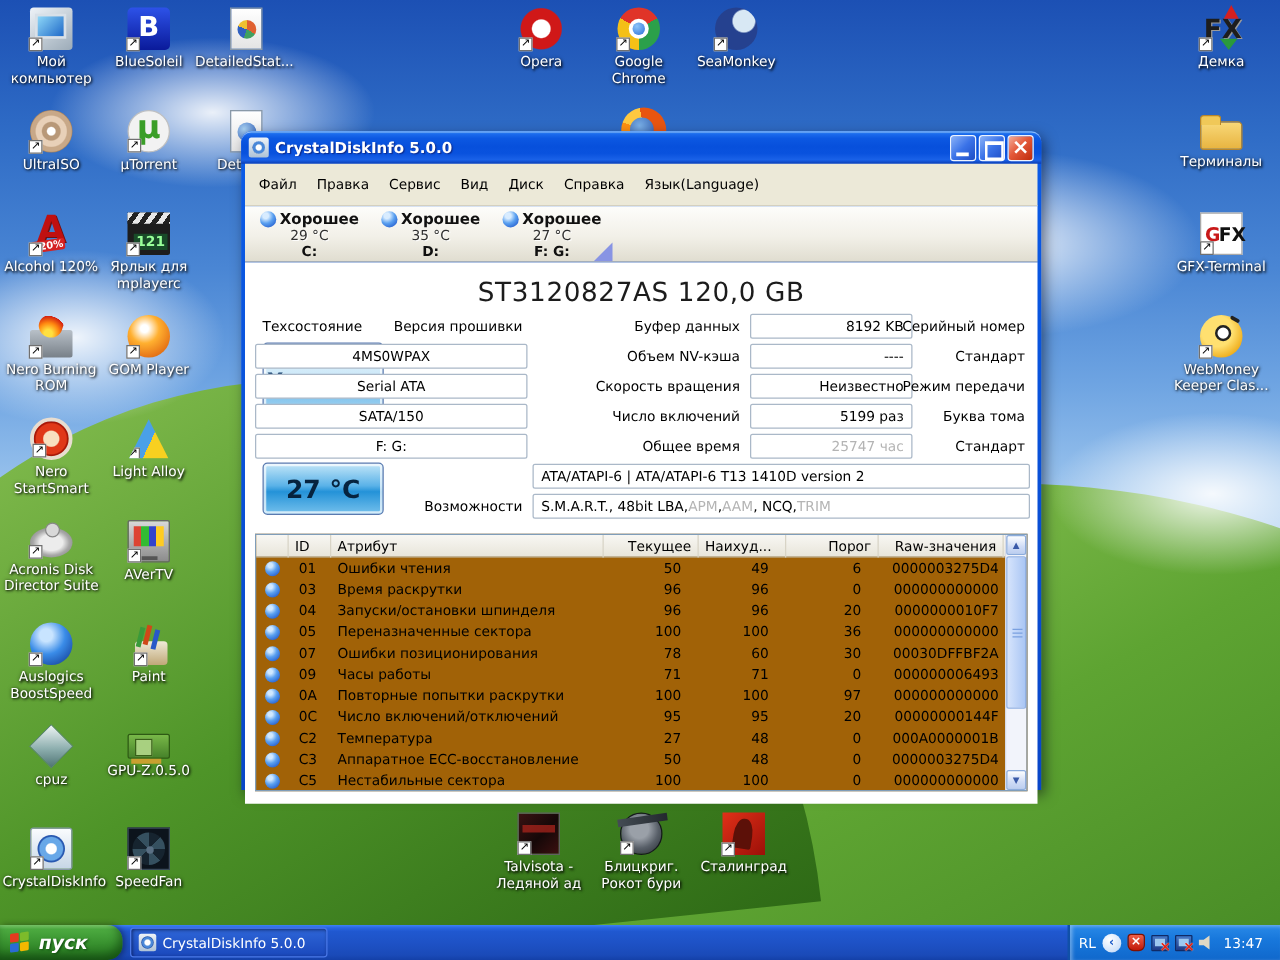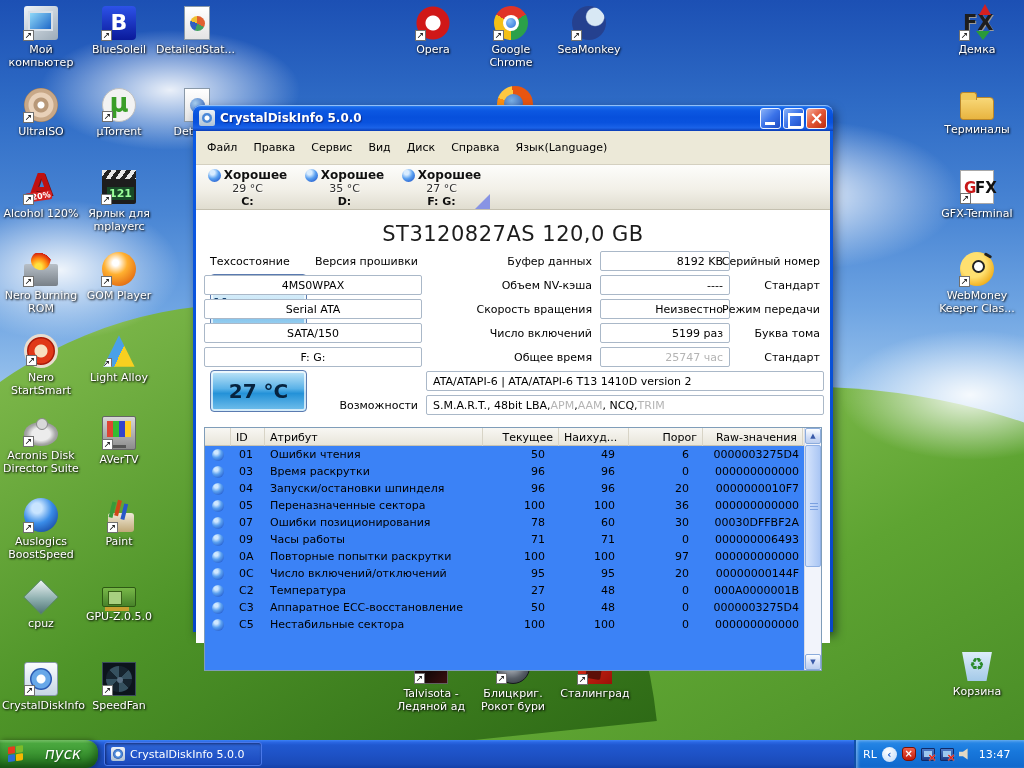--- a/index.html
+++ b/index.html
@@ -136,21 +136,21 @@
   .btn-temp{top:160px;width:97px;height:42px;font-size:20px;color:#06233f;
     background:linear-gradient(180deg,#c2e6f8 0%,#5ab2e8 44%,#2492d8 56%,#74c0ec 100%)}
   .infogrid{position:absolute;left:8px;top:41px;display:grid;grid-template-columns:218px 170px 130px 90px;column-gap:4px;row-gap:4px}
   .flabel{height:20px;display:flex;align-items:center;justify-content:flex-end;padding-right:4px;color:#000;white-space:nowrap}
   .fbox{height:20px;border:1px solid #aab8c8;border-radius:2px;background:#fff;display:flex;align-items:center;justify-content:center;color:#000;white-space:nowrap}
   .fbox.r{justify-content:flex-end;padding-right:6px}
   .fbox.l{justify-content:flex-start;padding-left:6px}
   .fbox.wide{grid-column:2/5}
   .fbox .dim, .fbox.dim{color:#b4b4b4}
   
-  .smart{position:absolute;left:8px;top:217px;width:618px;height:244px;border:1px solid #7f9db9;background:#3b82f6}
+  .smart{position:absolute;left:8px;top:217px;width:618px;height:206px;border:1px solid #7f9db9;background:#a16207}
   .srow{display:grid;grid-template-columns:26px 34px 218px 76px 70px 74px 100px;align-items:center;height:17px;font-size:11px;color:#000}
   .shead{height:18px;background:linear-gradient(180deg,#f8f7f3,#e8e5da);border-bottom:1px solid #c8c4b4}
   .shead>div{height:18px;display:flex;align-items:center;border-right:1px solid #d8d4c6;padding:0 5px;white-space:nowrap;overflow:hidden}
   .shead .ar{justify-content:flex-end}
   .cell{padding:0 5px;white-space:nowrap;overflow:hidden}
   .num{text-align:right;padding-right:14px}
   .raw{text-align:right;padding-right:4px}
   .orb11{width:12px;height:12px;border-radius:50%;margin:0 auto;background:radial-gradient(circle at 35% 28%,#d0e8ff 0 15%,#5aa0f0 45%,#1a50c8 92%)}
   .idc{text-align:left;padding-left:8px}
   .vscroll{position:absolute;right:0;top:0;bottom:0;width:17px;background:#f2f4fb;border-left:1px solid #d8dce8}
@@ -158,24 +158,24 @@
     background:linear-gradient(180deg,#fdfeff,#cfdcf6 60%,#bccef0);color:#3a5aa8;font-size:7px;text-align:center;line-height:15px}
   .sbtn.up{top:0}
   .sbtn.dn{bottom:0}
   .sthumb{position:absolute;left:0;top:17px;width:16px;height:122px;border:1px solid #90b0e4;border-radius:2px;
     background:linear-gradient(90deg,#d6e4fc,#aac6f4)}
   .sthumb::before{content:"";position:absolute;left:4px;top:50%;width:8px;height:1px;background:#7aa0e0;box-shadow:0 -3px 0 #7aa0e0,0 3px 0 #7aa0e0}
 
   
   .taskbar{position:absolute;left:0;bottom:0;width:1024px;height:28px;z-index:50;
     background:linear-gradient(180deg,#3c82f6 0%,#2a66e2 8%,#2058d0 18%,#1e52c6 50%,#1a4ab8 86%,#1440a8 100%)}
-  .start{position:absolute;left:0;top:0;height:28px;width:98px;border-radius:0 12px 12px 0;display:flex;align-items:center;gap:20px;padding-left:8px;
+  .start{position:absolute;left:0;top:0;height:28px;width:98px;border-radius:0 12px 12px 0;display:flex;align-items:center;gap:6px;padding-left:8px;
     background:linear-gradient(180deg,#7cca6c 0%,#4caa40 12%,#3c9632 45%,#2f8427 72%,#257020 100%);
     box-shadow:inset -3px -4px 8px rgba(0,40,0,.45),2px 0 5px rgba(0,0,0,.4);
-    color:#fff;font-weight:normal;font-style:italic;font-size:15px;text-shadow:1px 1px 2px #114a11}
+    color:#fff;font-weight:bold;font-style:italic;font-size:15px;text-shadow:1px 1px 2px #114a11}
   .flag{width:17px;height:16px;display:grid;grid-template-columns:7px 7px;grid-template-rows:7px 7px;gap:1px;transform:skewY(-8deg)}
   .flag i{border-radius:1px}
   .flag i:nth-child(1){background:#e43b1f}.flag i:nth-child(2){background:#7cbb2a}
   .flag i:nth-child(3){background:#2a6cd4}.flag i:nth-child(4){background:#f4b800}
   .taskbtn{position:absolute;left:104px;top:2px;width:158px;height:24px;border:1px solid #4a78e8;border-radius:3px;
     background:linear-gradient(180deg,#2e66d8,#1a48bc);box-shadow:inset 1px 1px 3px rgba(0,0,30,.55);
     display:flex;align-items:center;gap:5px;padding:0 6px;color:#fff;font-size:11px;white-space:nowrap;overflow:hidden}
   .ticon{width:14px;height:14px;border-radius:2px;background:linear-gradient(180deg,#eef3f8,#aec2d6);position:relative;flex:none}
   .ticon::before{content:"";position:absolute;left:2px;top:2px;width:10px;height:10px;border-radius:50%;background:radial-gradient(circle,#fff 0 2px,#4a88d8 3px 4px,#1a48a0 5px)}
   .tray{position:absolute;right:0;top:0;height:28px;width:170px;border-left:2px solid #1050a8;
@@ -377,26 +377,20 @@
         <div class="ico i-blitz">
           <i class="arrow">↗</i>
         </div>
         <div class="dlabel">Блицкриг. Рокот бури</div>
       </div>
       <div class="dcell">
         <div class="ico i-stalingrad">
           <i class="arrow">↗</i>
         </div>
         <div class="dlabel">Сталинград</div>
-      </div>
-    </div>
-  <div class="dgrid" id="g-recycle">
-      <div class="dcell">
-        <div class="ico i-recycle"></div>
-        <div class="dlabel">Корзина</div>
       </div>
     </div>
 
   <div class="ico i-firefox"></div>
 
   <div class="win">
     <div class="titlebar">
       <div class="wicon"></div>
       <div class="wtitle">CrystalDiskInfo 5.0.0</div>
       <div class="tbtns">

